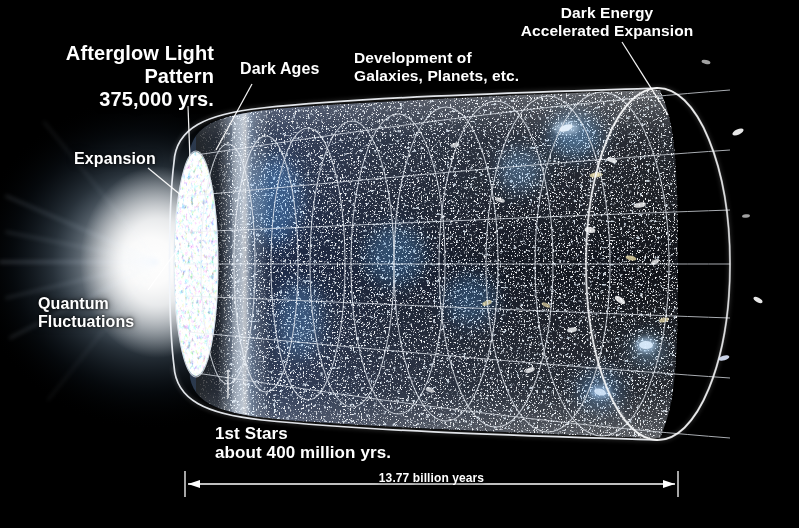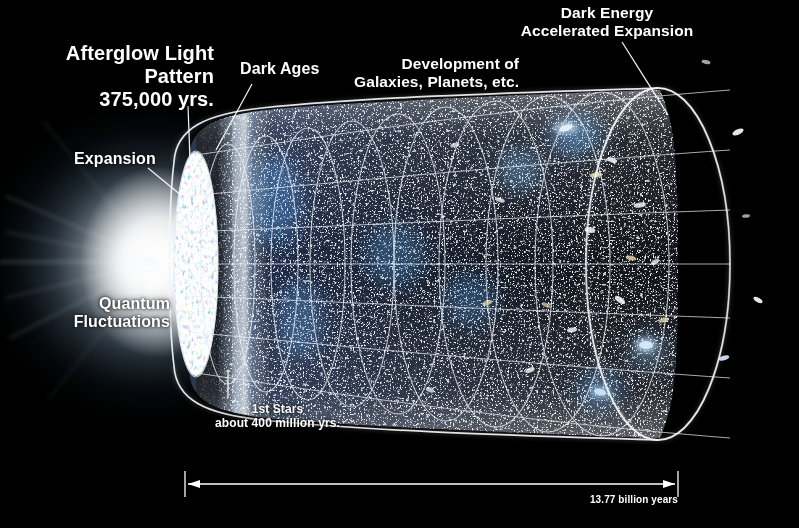--- a/index.html
+++ b/index.html
@@ -21,27 +21,27 @@
     font-weight:bold;
     line-height:1.14;
     letter-spacing:.1px;
     white-space:pre-line;
     text-shadow:0 0 3px rgba(0,0,0,.9),0 0 7px rgba(0,0,0,.75);
     pointer-events:none;
   }
   
   #lbl-afterglow{left:34px;  top:42px;  width:180px; text-align:right; font-size:20px;}
   #lbl-darkages {left:212px; top:60px;  font-size:16px;padding-left:28px;}
-  #lbl-devel    {left:354px; top:55px;  font-size:15.5px; text-align:right;}
+  #lbl-devel    {left:354px; top:49px;  font-size:15.5px; text-align:left;}
   #lbl-darkenergy{left:492px;top:4px;   width:230px; text-align:center; font-size:15.5px;}
   #lbl-inflation{left:74px;  top:150px; font-size:16px;}
-  #lbl-quantum  {left:38px;  top:295px; width:132px; text-align:right; font-size:16px;}
-  #lbl-firststars{left:215px;top:403px; font-size:12px;text-align:center;}
+  #lbl-quantum  {left:38px;  top:295px; width:132px; text-align:left; font-size:16px;}
+  #lbl-firststars{left:215px;top:424px; font-size:17px;}
   #lbl-bigbang  {left:185px; top:455px; width:493px; text-align:center; font-size:15.5px;}
-  #lbl-years    {left:185px; top:494px; width:493px; text-align:right; font-size:10px;}
+  #lbl-years    {left:185px; top:472px; width:493px; text-align:center; font-size:12px;}
 </style>
 </head>
 <body>
 
 <div id="stage">
 
   <svg width="799" height="528" viewBox="0 0 799 528">
     <defs>
 
       <radialGradient id="gFlash" cx="50%" cy="50%" r="50%">

